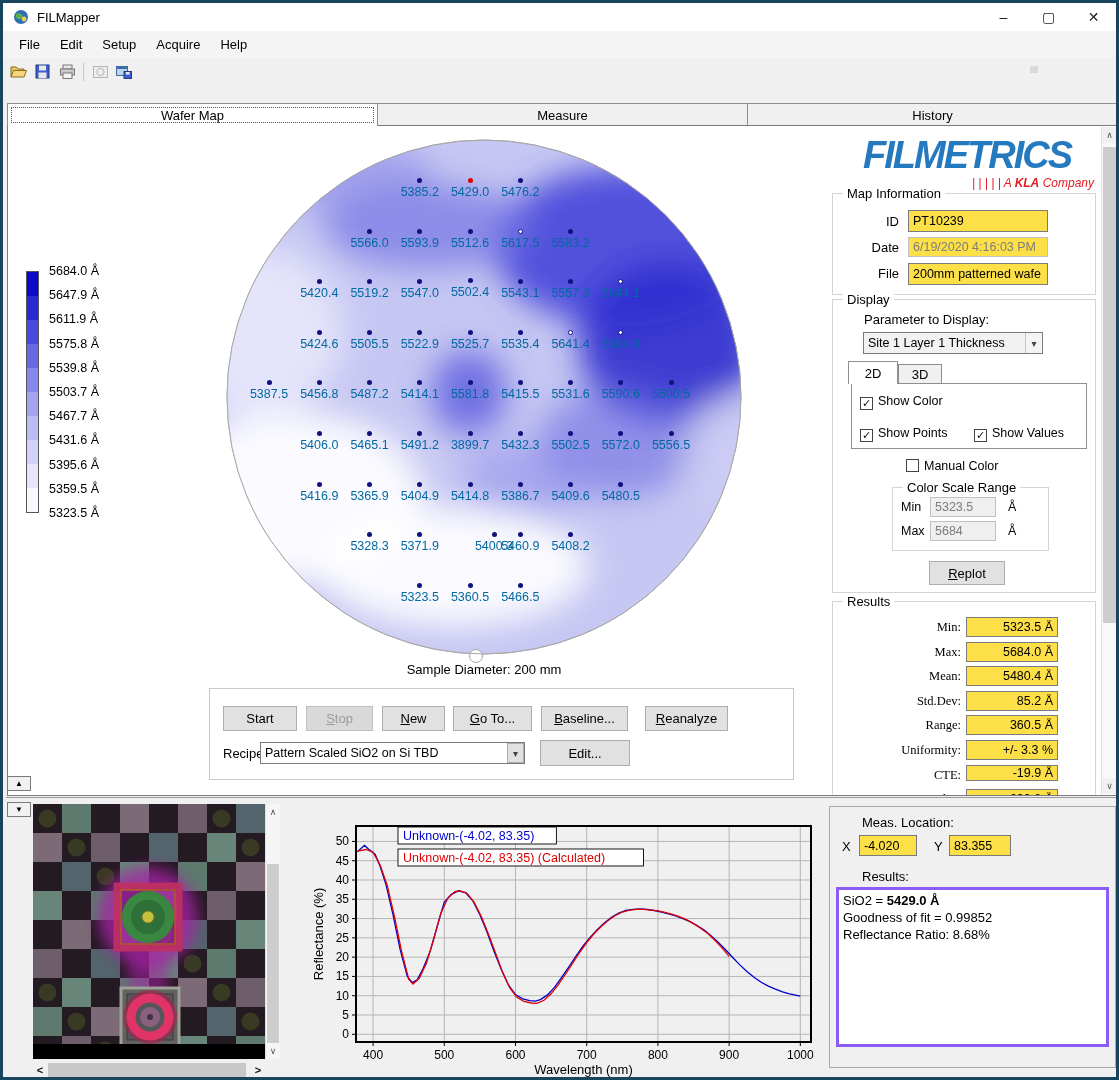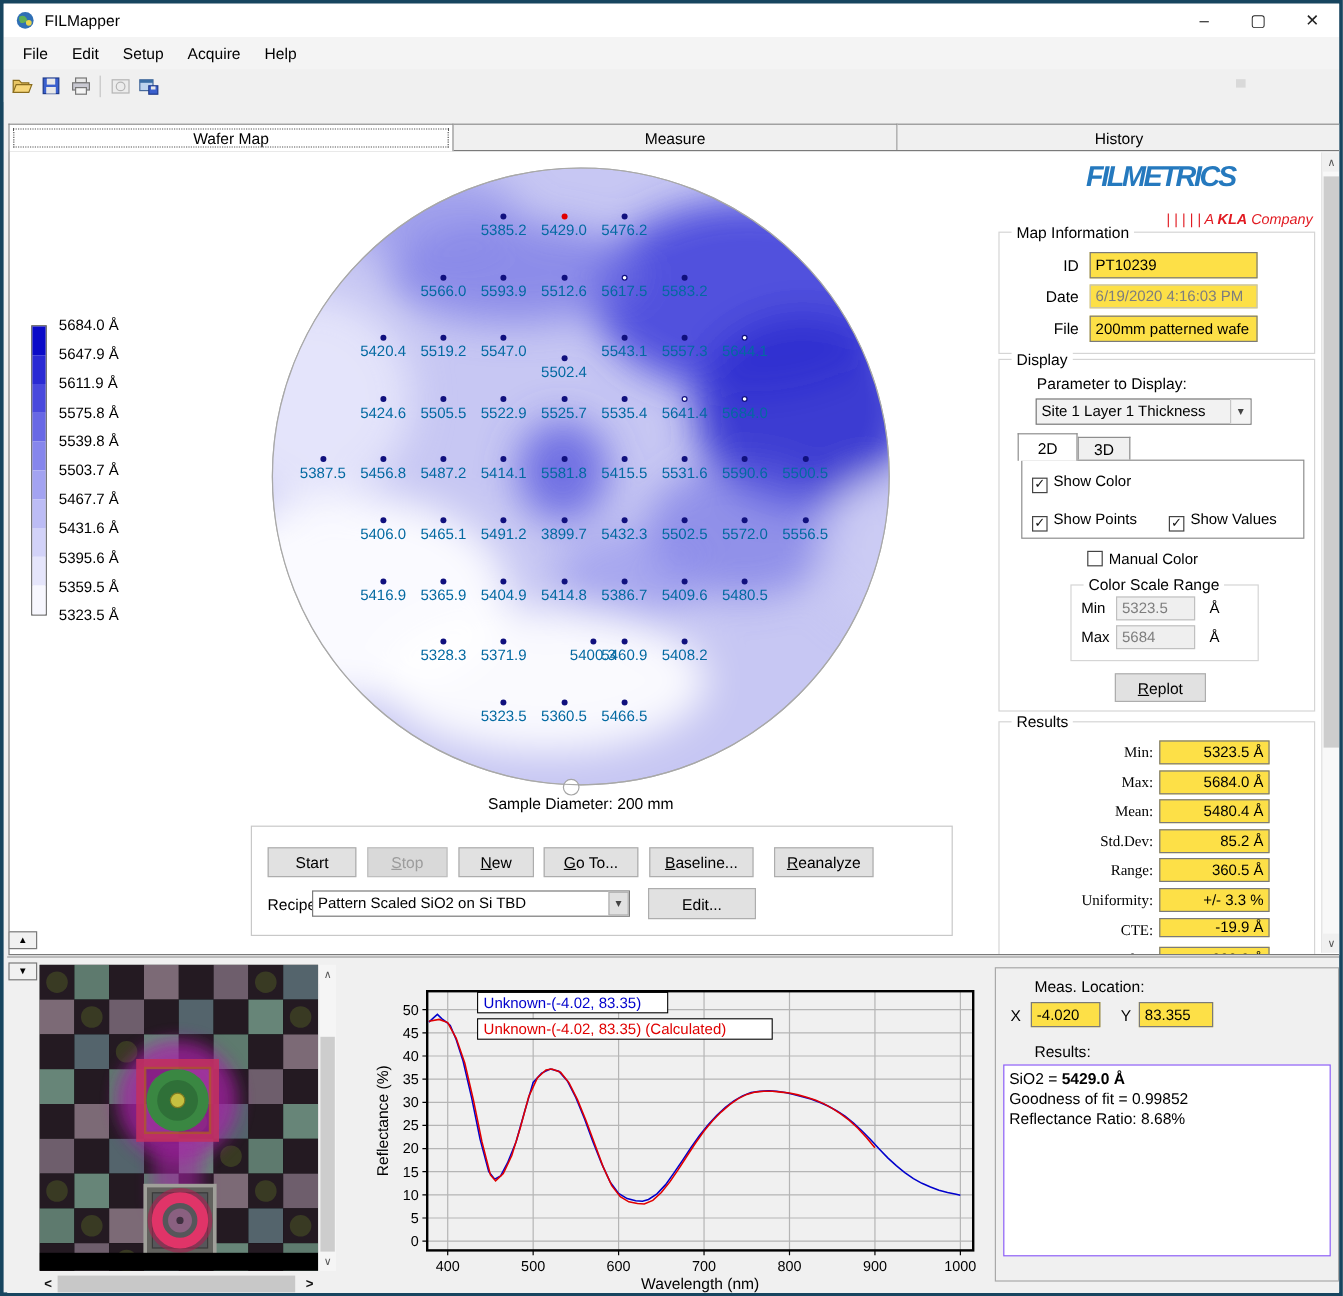--- a/index.html
+++ b/index.html
@@ -62,21 +62,21 @@
   .combo { position:absolute; background:#fff; border:1px solid #7a7a7a; display:flex; align-items:center; font-size:12.5px; }
   .combo .ctext { flex:1; padding:0 4px; white-space:nowrap; overflow:hidden; }
   .combo .carrow { width:17px; align-self:stretch; display:flex; align-items:center; justify-content:center;
                    font-size:10px; color:#444; background:#f4f4f4; border-left:1px solid #c5c5c5; }
   .cb { display:inline-block; width:13px; height:13px; border:1px solid #444; background:#fff;
         font-size:11px; line-height:11px; text-align:center; vertical-align:-2px; color:#111; }
   .cbrow { position:absolute; font-size:12.5px; white-space:nowrap; }
   .cbrow .lbl { margin-left:5px; }
 
   
-  .logo { position:absolute; left:828px; top:8px; width:262px; text-align:center; font-size:24px; font-weight:bold;
+  .logo { position:absolute; left:828px; top:8px; width:262px; text-align:center; font-size:38px; font-weight:bold;
           font-style:italic; color:#2579be; letter-spacing:-2px; white-space:nowrap; }
   .tagline { position:absolute; left:828px; top:50px; width:258px; text-align:right; font-size:12px; color:#e11b22; font-style:italic; white-space:nowrap; }
   .tagline b { font-weight:bold; }
   .rrow { position:absolute; left:0; height:21px; width:100%; }
   .rlab { position:absolute; left:0; width:128px; text-align:right; font-size:12.5px; top:3px;font-family:Liberation Serif, serif; }
   .rval { position:absolute; left:133px; width:92px; }
 
   
   .sb-v { position:absolute; background:#f8f8f8; border-left:1px solid #e0e0e0; }
   .sb-btn { position:absolute; left:0; right:0; height:16px; display:flex; align-items:center; justify-content:center;
@@ -90,21 +90,21 @@
   
   .split-btn { position:absolute; width:24px; height:15px; background:#f1f1f1; border:1px solid #7a7a7a;
                display:flex; align-items:center; justify-content:center; font-size:8px; color:#000; z-index:5; }
 
   
   .bottompane { position:absolute; left:3px; top:794px; width:1113px; height:283px; background:#f0f0f0; border-top:1px solid #9a9a9a; }
   .cam-wrap { position:absolute; left:27px; top:6px; width:232px; height:255px; background:#000; }
   .meas-panel { position:absolute; left:823px; top:8px; width:287px; height:262px; border:1px solid #a9a9a9; background:#f0f0f0; }
   .meas-title { position:absolute; left:32px; top:8px; font-size:13px; }
   .meas-results-lbl { position:absolute; left:32px; top:62px; font-size:13px; }
-  .meas-box { position:absolute; left:6px; top:80px; width:273px; height:160px; background:#fff; border:1px solid #8b5cf6;
+  .meas-box { position:absolute; left:6px; top:80px; width:273px; height:160px; background:#fff; border:3px solid #8b5cf6;
               font-size:13px; padding:2px 4px; line-height:17px; }
   .chart-svg { position:absolute; left:305px; top:18px; }
   .tlab { font-size:12px; fill:#000; font-family:"Liberation Sans",sans-serif; }
   .alab { font-size:13px; fill:#000; font-family:"Liberation Sans",sans-serif; }
   .leg  { font-size:12.5px; font-family:"Liberation Sans",sans-serif; }
   .grid { stroke:#b5b5b5; stroke-width:1; }
   .tick { stroke:#000; stroke-width:1; }
   .plotborder { fill:none; stroke:#000; stroke-width:2; }
   u { text-decoration:underline; }
 </style>
@@ -246,21 +246,21 @@
         <div class="wpoint" style="left: 430px; top: 52px;"><span class="wdot red"></span><span class="wval">5429.0</span></div>
         <div class="wpoint" style="left: 480.25px; top: 52px;"><span class="wdot dot"></span><span class="wval">5476.2</span></div>
         <div class="wpoint" style="left: 329.5px; top: 102.6px;"><span class="wdot dot"></span><span class="wval">5566.0</span></div>
         <div class="wpoint" style="left: 379.75px; top: 102.6px;"><span class="wdot dot"></span><span class="wval">5593.9</span></div>
         <div class="wpoint" style="left: 430px; top: 102.6px;"><span class="wdot dot"></span><span class="wval">5512.6</span></div>
         <div class="wpoint" style="left: 480.25px; top: 102.6px;"><span class="wdot open"></span><span class="wval">5617.5</span></div>
         <div class="wpoint" style="left: 530.5px; top: 102.6px;"><span class="wdot dot"></span><span class="wval">5583.2</span></div>
         <div class="wpoint" style="left: 279.25px; top: 153.2px;"><span class="wdot dot"></span><span class="wval">5420.4</span></div>
         <div class="wpoint" style="left: 329.5px; top: 153.2px;"><span class="wdot dot"></span><span class="wval">5519.2</span></div>
         <div class="wpoint" style="left: 379.75px; top: 153.2px;"><span class="wdot dot"></span><span class="wval">5547.0</span></div>
-        <div class="wpoint" style="left: 430px; top: 170px;"><span class="wdot dot"></span><span class="wval">5502.4</span></div>
+        <div class="wpoint" style="left: 430px; top: 152px;"><span class="wdot dot"></span><span class="wval">5502.4</span></div>
         <div class="wpoint" style="left: 480.25px; top: 153.2px;"><span class="wdot dot"></span><span class="wval">5543.1</span></div>
         <div class="wpoint" style="left: 530.5px; top: 153.2px;"><span class="wdot dot"></span><span class="wval">5557.3</span></div>
         <div class="wpoint" style="left: 580.75px; top: 153.2px;"><span class="wdot open"></span><span class="wval">5644.1</span></div>
         <div class="wpoint" style="left: 279.25px; top: 203.8px;"><span class="wdot dot"></span><span class="wval">5424.6</span></div>
         <div class="wpoint" style="left: 329.5px; top: 203.8px;"><span class="wdot dot"></span><span class="wval">5505.5</span></div>
         <div class="wpoint" style="left: 379.75px; top: 203.8px;"><span class="wdot dot"></span><span class="wval">5522.9</span></div>
         <div class="wpoint" style="left: 430px; top: 203.8px;"><span class="wdot dot"></span><span class="wval">5525.7</span></div>
         <div class="wpoint" style="left: 480.25px; top: 203.8px;"><span class="wdot dot"></span><span class="wval">5535.4</span></div>
         <div class="wpoint" style="left: 530.5px; top: 203.8px;"><span class="wdot open"></span><span class="wval">5641.4</span></div>
         <div class="wpoint" style="left: 580.75px; top: 203.8px;"><span class="wdot open"></span><span class="wval">5684.0</span></div>

